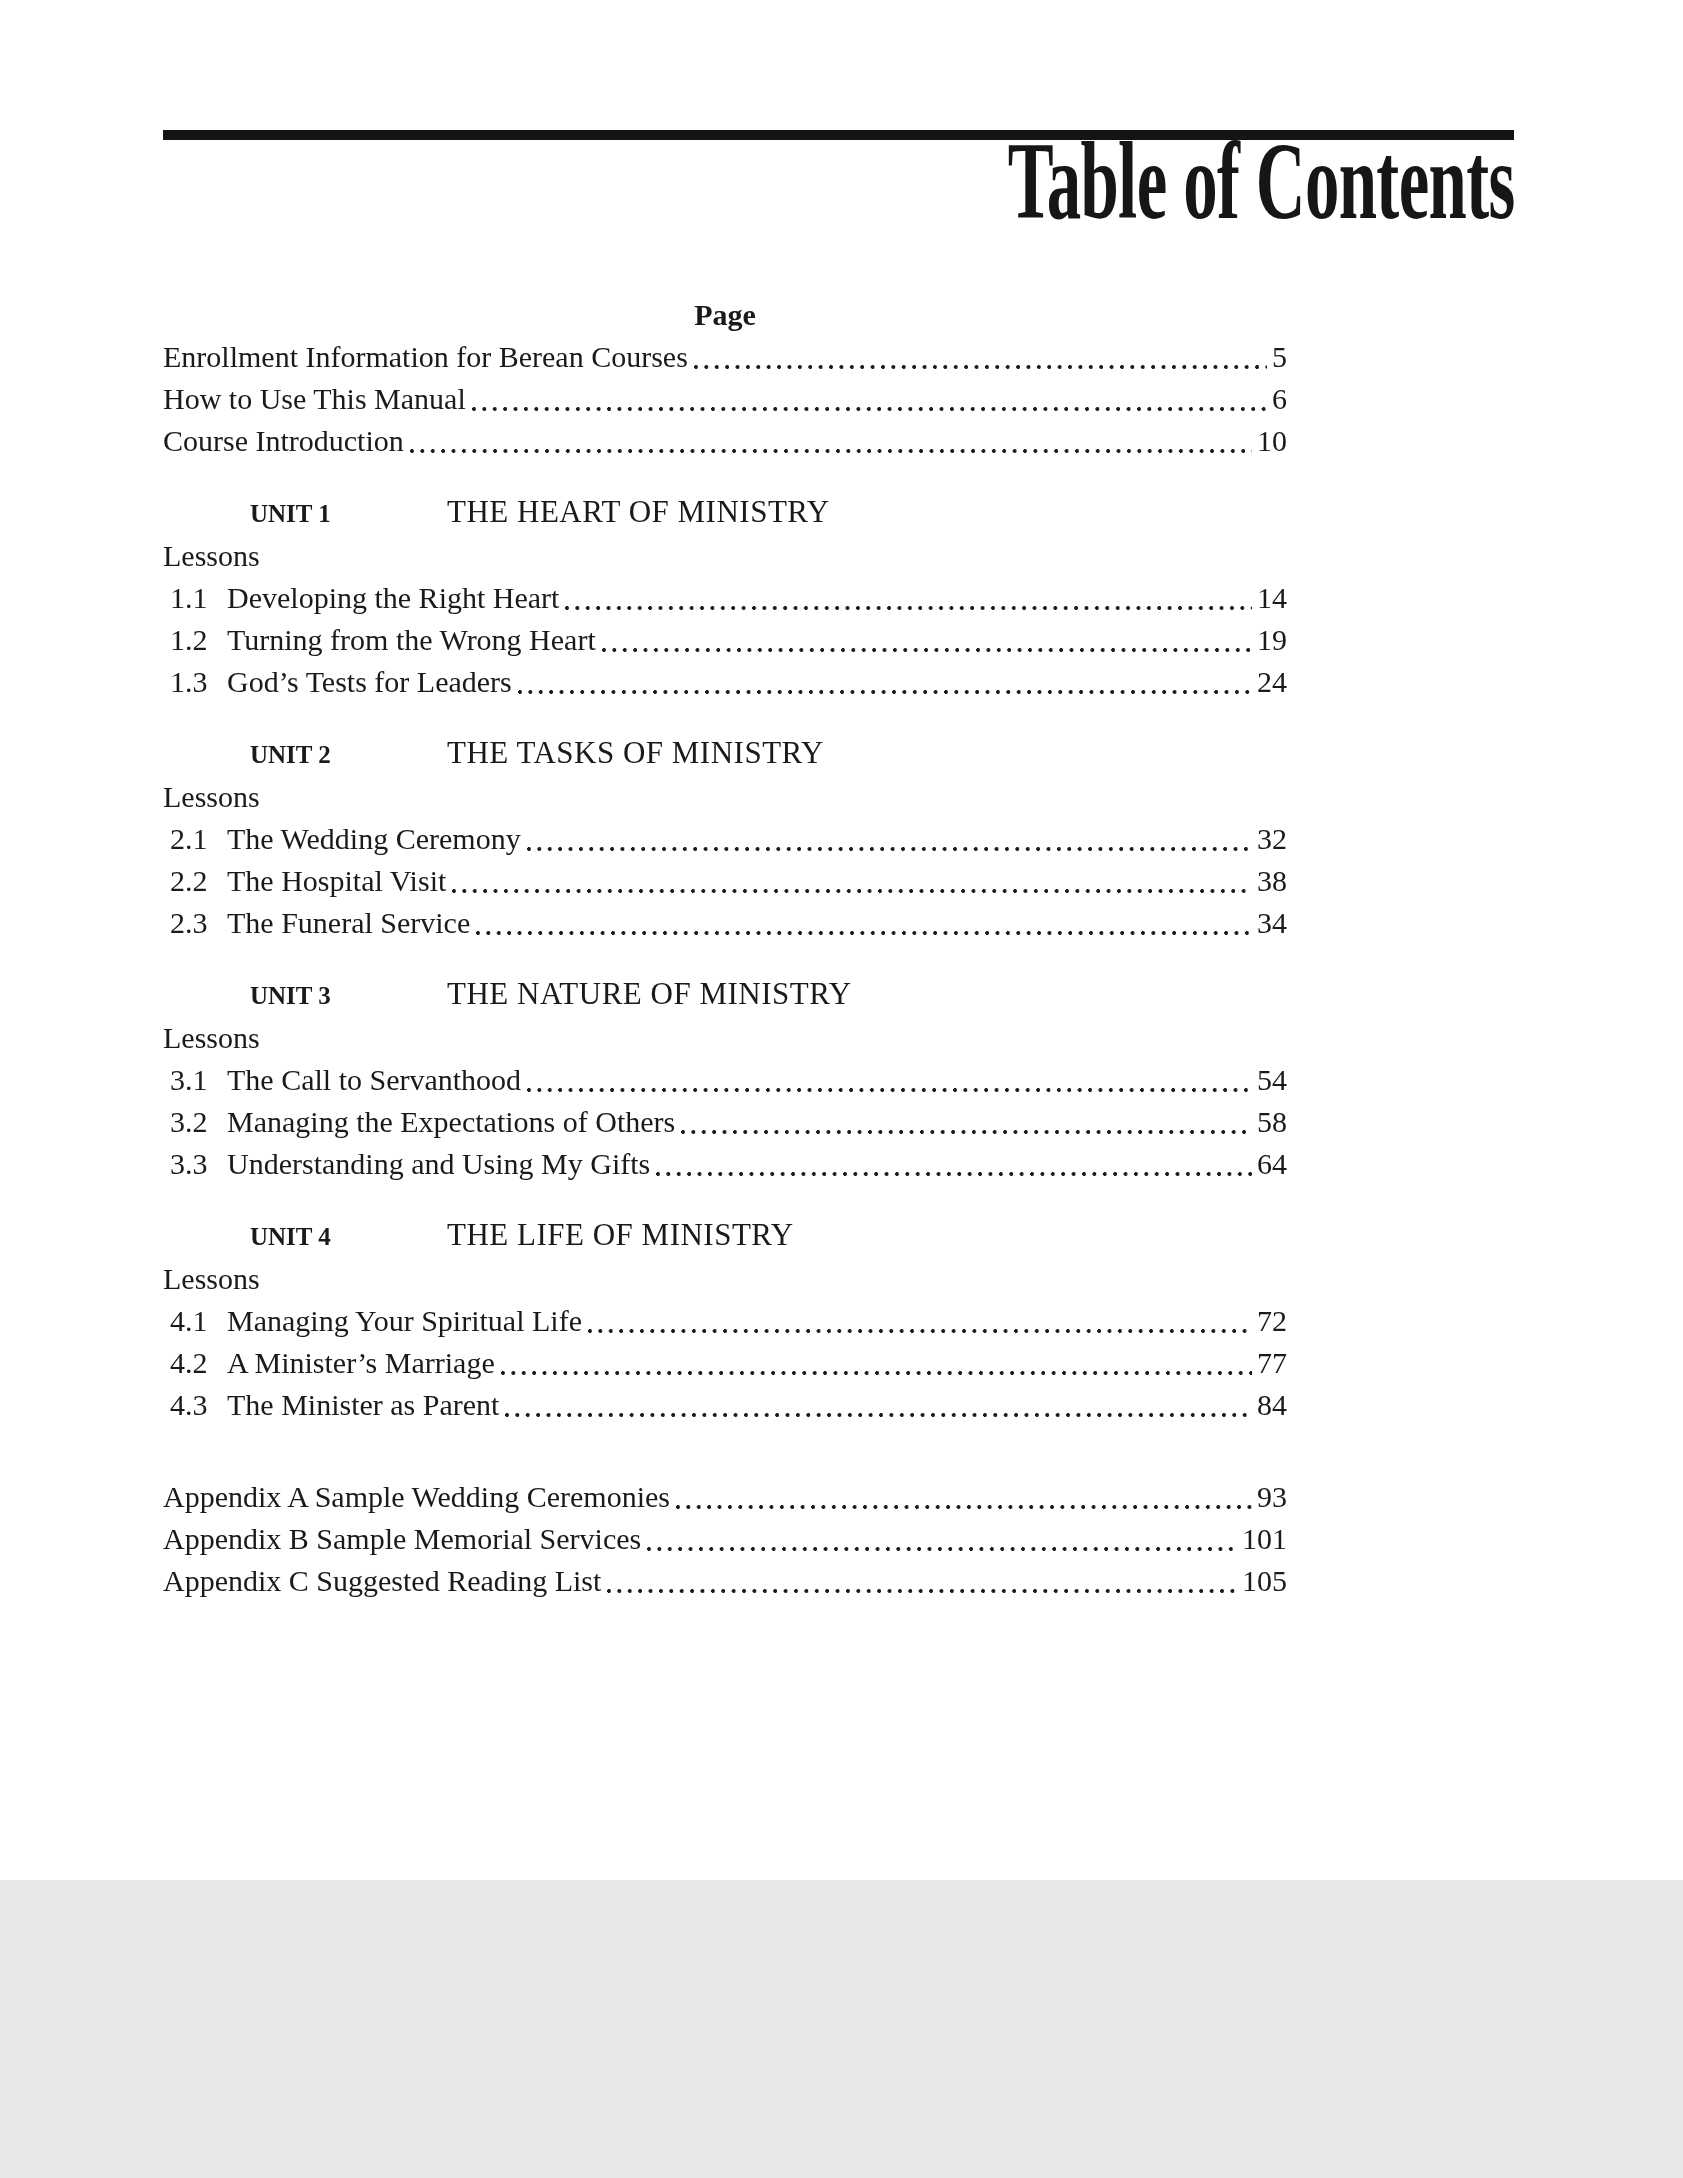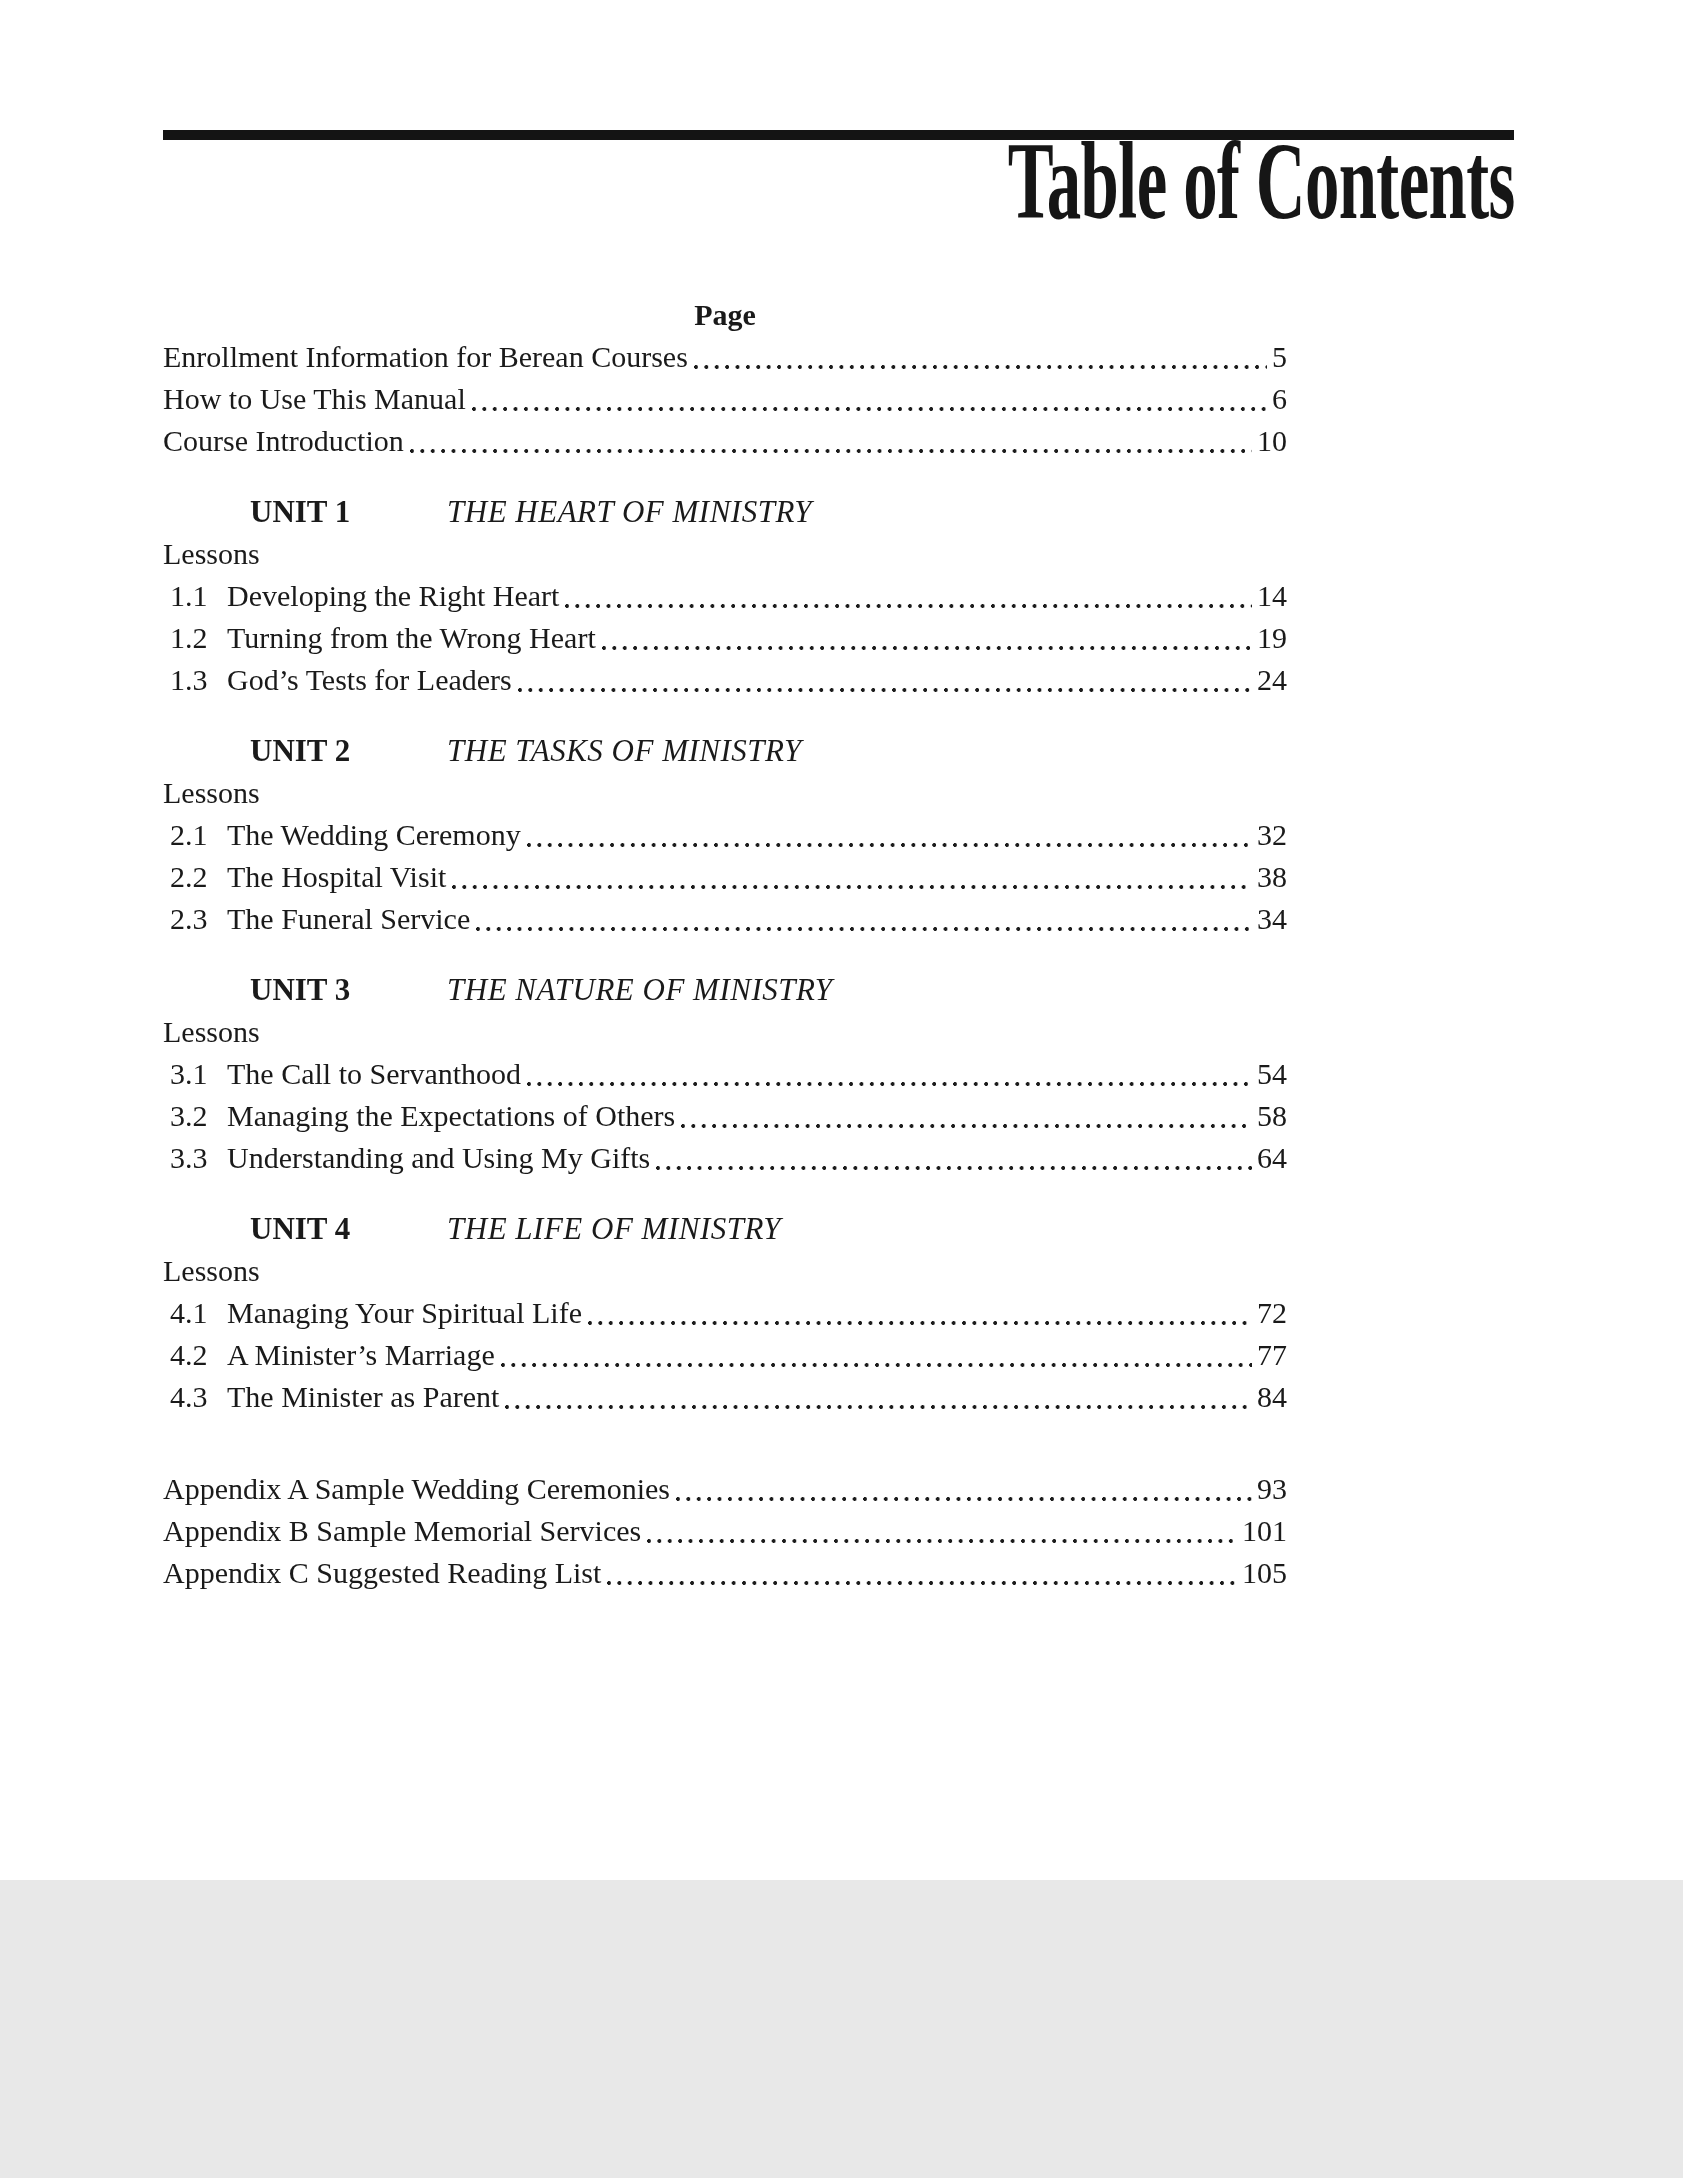--- a/index.html
+++ b/index.html
@@ -70,24 +70,23 @@
     text-align: right;
     padding-left: 2px;
   }
   .unit-section { margin-top: 29px; }
   .unit-header { line-height: 42px; white-space: nowrap; }
   .unit-label {
     display: inline-block;
     margin-left: 87px;
     width: 197px;
     font-weight: bold;
-    font-size: 31px;
+    font-size: 25px;
   }
   .unit-title {
-    font-style: italic;
     font-size: 31px;
     letter-spacing: 0.5px;
   }
   .lessons-label { line-height: 42px; }
   .lesson-row { padding-left: 7px; }
   .lesson-number {
     flex: none;
     width: 57px;
   }
   .appendix-block { margin-top: 50px; }

